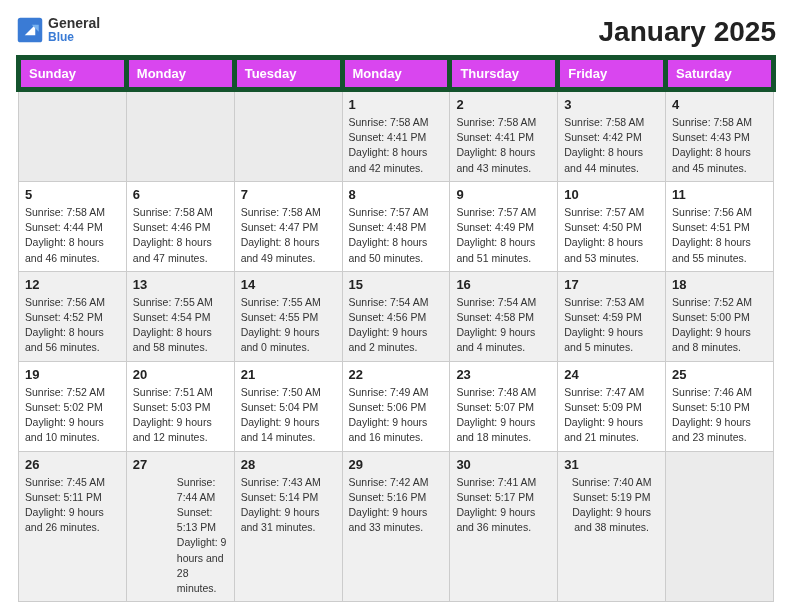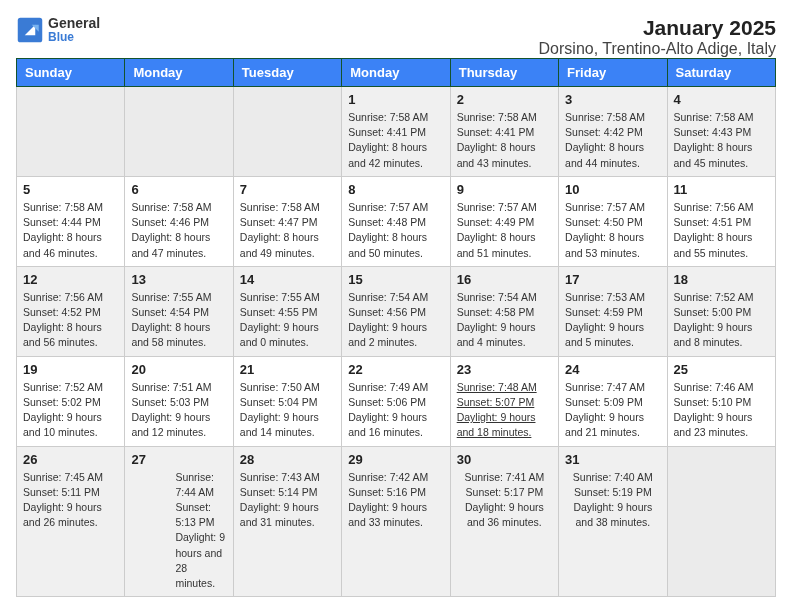--- a/index.html
+++ b/index.html
@@ -7,21 +7,21 @@
       font-family: Arial, sans-serif;
       background: #fff;
       width: 792px;
       min-height: 612px;
       padding: 16px;
     }
     .header-area {
       display: flex;
       align-items: flex-start;
       justify-content: space-between;
-      margin-bottom: 0;
+      margin-bottom: 7px;
     }
     .logo {
       display: flex;
       align-items: center;
       gap: 4px;
     }
     .logo-text {
       display: flex;
       flex-direction: column;
       line-height: 1.1;
@@ -37,40 +37,40 @@
       color: #3a7bd5;
     }
     .logo-icon {
       width: 28px;
       height: 28px;
     }
     .title-area {
       text-align: right;
     }
     .month-title {
-      font-size: 21px;
+      font-size: 28px;
       font-weight: bold;
       color: #222;
     }
     .location-title {
       font-size: 16px;
       color: #444;
     }
     .calendar {
       width: 100%;
       border-collapse: collapse;
       border: 1px solid #ccc;
     }
     .calendar th {
-      background: #3b82f6;
+      background: #d946ef;
       color: #fff;
       text-align: left;
       padding: 6px 8px;
       font-size: 13px;
-      border: 1px solid #14532d;
+      border: 5px solid #14532d;
     }
     .calendar td {
       vertical-align: top;
       border: 1px solid #ccc;
       padding: 5px 6px;
       width: 14.28%;
       min-height: 90px;
       background: #fff;
       font-size: 11px;
       color: #333;
@@ -106,21 +106,20 @@
       <polygon points="10,22 22,10 22,22" fill="white"></polygon>
       <polygon points="18,10 26,10 26,18" fill="#7ab3f0"></polygon>
     </svg>
     <div class="logo-text">
       <span class="logo-general">General</span>
       <span class="logo-blue">Blue</span>
     </div>
   </div>
   <div class="title-area">
     <div class="month-title">January 2025</div>
-    <div class="location-title">Dorsino, Trentino-Alto Adige, Italy</div>
   </div>
 </div>
 
 <table class="calendar">
   <thead>
     <tr>
       <th>Sunday</th>
       <th>Monday</th>
       <th>Tuesday</th>
       <th>Monday</th>
@@ -267,21 +266,21 @@
 Daylight: 9 hours and 14 minutes.</div>
         </td>
         <td>
           <div class="day-number">22</div>
           <div class="day-info" style="white-space: pre-line;">Sunrise: 7:49 AM
 Sunset: 5:06 PM
 Daylight: 9 hours and 16 minutes.</div>
         </td>
         <td>
           <div class="day-number">23</div>
-          <div class="day-info" style="white-space: pre-line; text-decoration: underline;">Sunrise: 7:48 AM
+          <div class="day-info" style="white-space: pre-line;">Sunrise: 7:48 AM
 Sunset: 5:07 PM
 Daylight: 9 hours and 18 minutes.</div>
         </td>
         <td>
           <div class="day-number">24</div>
           <div class="day-info" style="white-space: pre-line;">Sunrise: 7:47 AM
 Sunset: 5:09 PM
 Daylight: 9 hours and 21 minutes.</div>
         </td>
         <td>
@@ -311,21 +310,21 @@
 Daylight: 9 hours and 31 minutes.</div>
         </td>
         <td>
           <div class="day-number">29</div>
           <div class="day-info" style="white-space: pre-line;">Sunrise: 7:42 AM
 Sunset: 5:16 PM
 Daylight: 9 hours and 33 minutes.</div>
         </td>
         <td>
           <div class="day-number">30</div>
-          <div class="day-info" style="white-space: pre-line; text-align: center;">Sunrise: 7:41 AM
+          <div class="day-info" style="white-space: pre-line;">Sunrise: 7:41 AM
 Sunset: 5:17 PM
 Daylight: 9 hours and 36 minutes.</div>
         </td>
         <td>
           <div class="day-number">31</div>
           <div class="day-info" style="white-space: pre-line; text-align: center;">Sunrise: 7:40 AM
 Sunset: 5:19 PM
 Daylight: 9 hours and 38 minutes.</div>
         </td>
         <td class="empty"></td>

